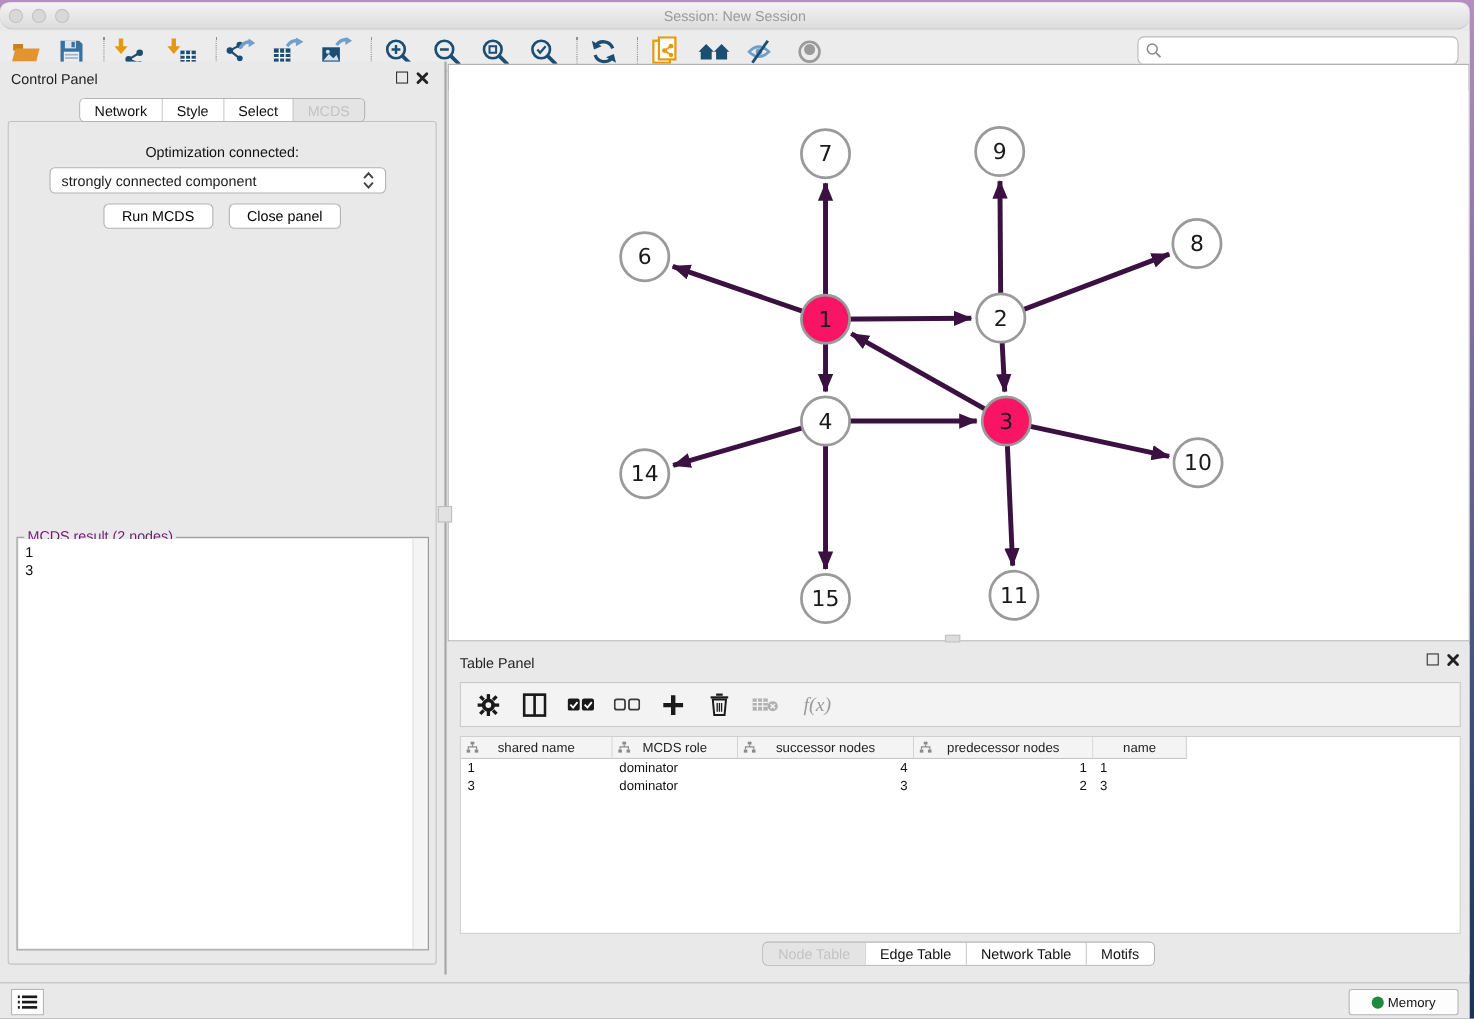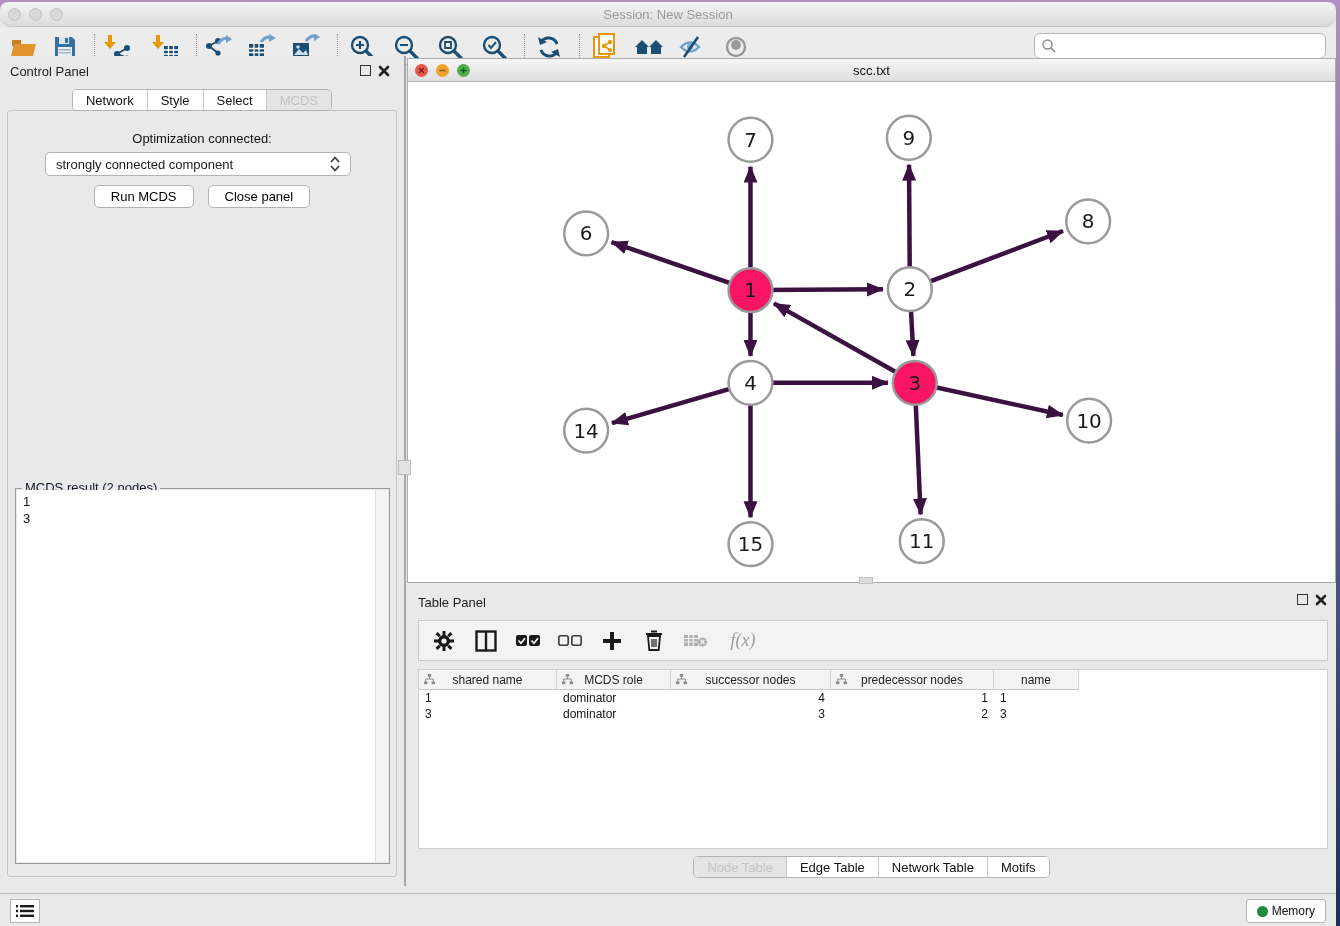--- a/index.html
+++ b/index.html
@@ -47,21 +47,21 @@
 
   .cp-content { position:absolute; left:7px; right:7px; top:54px; bottom:9px; border:1px solid #c2c2c2; border-radius:3px; background:#e9e9e9; }
   .opt-label { position:absolute; top:20px; left:0; right:0; text-align:center; font-size:13px; color:#111; }
   .dropdown { position:absolute; left:37px; right:45px; top:41px; height:24px; background:#fff; border:1px solid #b3b3b3; border-radius:5px;
               display:flex; align-items:center; padding:0 10px; cursor:pointer; }
   .dropdown .dval { flex:1; font-size:13px; }
   .cp-buttons { position:absolute; top:74px; left:0; right:0; display:flex; justify-content:center; gap:14px; }
   .btn { background:#fff; border:1px solid #b3b3b3; border-radius:5px; height:23px; padding:0 16px; font-size:13px; font-family:"Liberation Sans",sans-serif; cursor:pointer; }
 
   .result-fieldset { position:absolute; left:7px; right:6px; top:377px; bottom:12px; border:1px solid #9a9a9a; }
-  .result-legend { position:absolute; left:6px; top:-9px; background:#e9e9e9; padding:0 3px; font-size:13px; color:#0f172a; }
+  .result-legend { position:absolute; left:6px; top:-9px; background:#e9e9e9; padding:0 3px; font-size:13px; color:#701a75; }
   .result-inner { position:absolute; left:1px; right:1px; top:1px; bottom:1px; background:#fff; }
   .result-text { position:absolute; left:6px; top:3px; right:16px; bottom:3px; white-space:pre; font-size:13px; line-height:17px; color:#111; }
   .result-scroll { position:absolute; right:0; top:0; width:13px; bottom:0; background:#f4f4f4; border-left:1px solid #e0e0e0; }
 
   
   .network-window { position:absolute; left:407px; top:2px; width:929px; height:525px; background:#fff; border:1px solid #aaa; }
   .nw-titlebar { position:absolute; left:0; top:0; width:100%; height:23px; background:linear-gradient(#f6f6f6,#dedede); border-bottom:1px solid #b5b5b5; }
   .nw-title { position:absolute; left:0; right:0; top:4px; text-align:center; font-size:13px; color:#111; }
   .nw-lights { position:absolute; left:7px; top:5px; display:flex; gap:8px; }
   .nwl { width:13px; height:13px; border-radius:50%; display:flex; align-items:center; justify-content:center; cursor:pointer; }
@@ -83,21 +83,21 @@
   .th .hicon { position:absolute; left:5px; top:4px; }
   .trow { display:flex; height:16px; align-items:center; font-size:12px; color:#111; }
   .td { padding:0 6px; overflow:hidden; white-space:nowrap; }
 
   .tp-tabs { position:absolute; top:270px; left:0; width:100%; display:flex; justify-content:center; }
 
   
   .statusbar { position:absolute; left:0; bottom:0; width:100%; height:33px; background:#e9e9e9; border-top:1px solid #bdbdbd; }
   .listbtn { position:absolute; left:10px; top:5px; width:30px; height:24px; background:#fdfdfd; border:1px solid #b5b5b5; display:flex; align-items:center; justify-content:center; cursor:pointer; }
   .membtn { position:absolute; right:10px; top:5px; height:24px; background:#fdfdfd; border:1px solid #b5b5b5; border-radius:3px;
-            display:flex; align-items:center; gap:4px; padding:0 10px; cursor:pointer; }
+            display:flex; align-items:center; gap:4px; padding:0 20px; cursor:pointer; }
   .memdot { width:11px; height:11px; border-radius:50%; background:#1d8a3c; }
   .membtn span { font-size:12px; color:#111; }
 </style>
 </head>
 <body>
 
 <div class="app-window">
 
   <div class="titlebar">
     <div class="traffic">
@@ -296,40 +296,20 @@
             <div class="result-scroll"></div>
           </div>
         </div>
       </div>
     </div>
 
     <div class="vsplit"></div>
     <div class="vhandle"></div>
 
     <div class="network-window">
-      <div class="nw-titlebar">
-        <div class="nw-lights">
-          <div class="nwl" style="background:#e5554a">
-            <svg width="7" height="7" viewBox="0 0 7 7">
-                <path d="M1 1 L6 6 M6 1 L1 6" stroke="#7c2017" stroke-width="1.4"></path>
-              </svg>
-          </div>
-          <div class="nwl" style="background:#f0a12d">
-            <svg width="7" height="7" viewBox="0 0 7 7">
-                <path d="M0.5 3.5 H6.5" stroke="#8a5a10" stroke-width="1.6"></path>
-              </svg>
-          </div>
-          <div class="nwl" style="background:#51ad49">
-            <svg width="7" height="7" viewBox="0 0 7 7">
-                <path d="M0.5 3.5 H6.5 M3.5 0.5 V6.5" stroke="#1d5c1d" stroke-width="1.4"></path>
-              </svg>
-          </div>
-        </div>
-        <div class="nw-title">scc.txt</div>
-      </div>
       <div class="nw-canvas">
         <svg id="graph-svg" width="927" height="500" viewBox="0 0 929 502">
             <defs>
               <marker id="ah" markerUnits="userSpaceOnUse" markerWidth="20" markerHeight="16" refX="16" refY="7" orient="auto">
                 <path d="M0,0 L17,7 L0,14 Z" fill="#3a1140"></path>
               </marker>
             </defs>
             <line x1="343" y1="209" x2="343" y2="85" stroke="#3a1140" stroke-width="4.5" marker-end="url(#ah)"></line>
             <line x1="343" y1="209" x2="203.52013554763684" y2="160.8160468255473" stroke="#3a1140" stroke-width="4.5" marker-end="url(#ah)"></line>
             <line x1="343" y1="209" x2="476.00052732830096" y2="208.16874670419813" stroke="#3a1140" stroke-width="4.5" marker-end="url(#ah)"></line>

